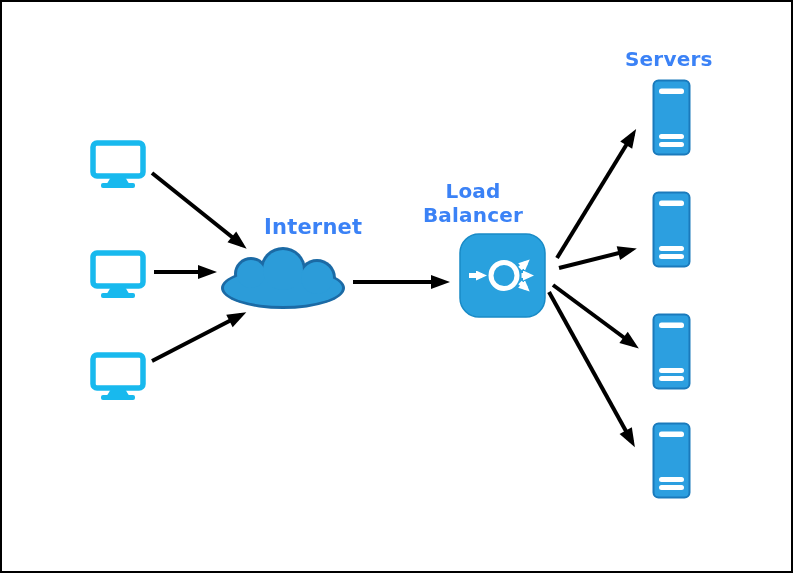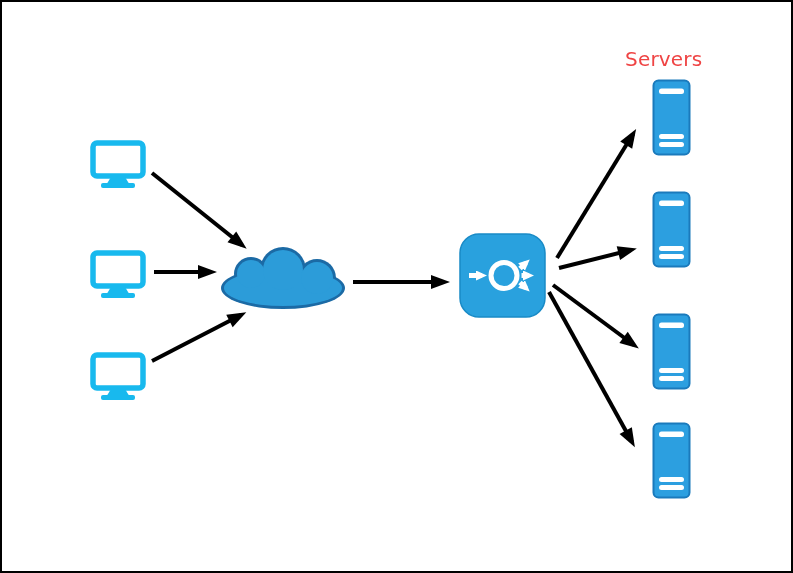--- a/index.html
+++ b/index.html
@@ -10,22 +10,22 @@
     background:#ffffff;
     border:2px solid #000000;
     font-family:"DejaVu Sans","Liberation Sans",sans-serif;
     overflow:hidden;
   }
   .edges{position:absolute;left:0;top:0;width:789px;height:569px;}
   .node{position:absolute;}
   .node svg{display:block;}
   .label{
     position:absolute;
-    font-weight:400;
-    color:#ef4444;
+    font-weight:700;
+    color:#3b82f6;
     font-size:21px;
     letter-spacing:.2px;
     white-space:nowrap;
   }
   .label.wrap{white-space:normal;text-align:center;line-height:24px;font-size:20px;}
   .clients-label{left:76px;top:86px;}
   .internet-label{left:262px;top:213px;}
   .lb-label{left:406px;top:177px;width:130px;}
   .servers-label{left:623px;top:45px;font-size:20px;}
   .client-1{left:88px;top:138px;}
@@ -97,20 +97,22 @@
       <line x1="152" y1="270" x2="209" y2="270" marker-end="url(#ah-black)"></line>
       <line x1="150" y1="359" x2="239" y2="313" marker-end="url(#ah-black)"></line>
       <line x1="351" y1="280" x2="442" y2="280" marker-end="url(#ah-black)"></line>
       <line x1="555" y1="256" x2="631" y2="132" marker-end="url(#ah-black)"></line>
       <line x1="557" y1="266" x2="629" y2="248" marker-end="url(#ah-black)"></line>
       <line x1="551" y1="283" x2="632" y2="343" marker-end="url(#ah-black)"></line>
       <line x1="547" y1="290" x2="630" y2="440" marker-end="url(#ah-black)"></line>
     </g>
   </svg>
 
+  <div class="label internet-label">Internet</div>
+  <div class="label wrap lb-label">Load Balancer</div>
   <div class="label servers-label">Servers</div>
 
   <div class="node client-1">
     <svg width="56" height="48">
         <use href="#sym-monitor"></use>
       </svg>
   </div>
   <div class="node client-2">
     <svg width="56" height="48">
         <use href="#sym-monitor"></use>

